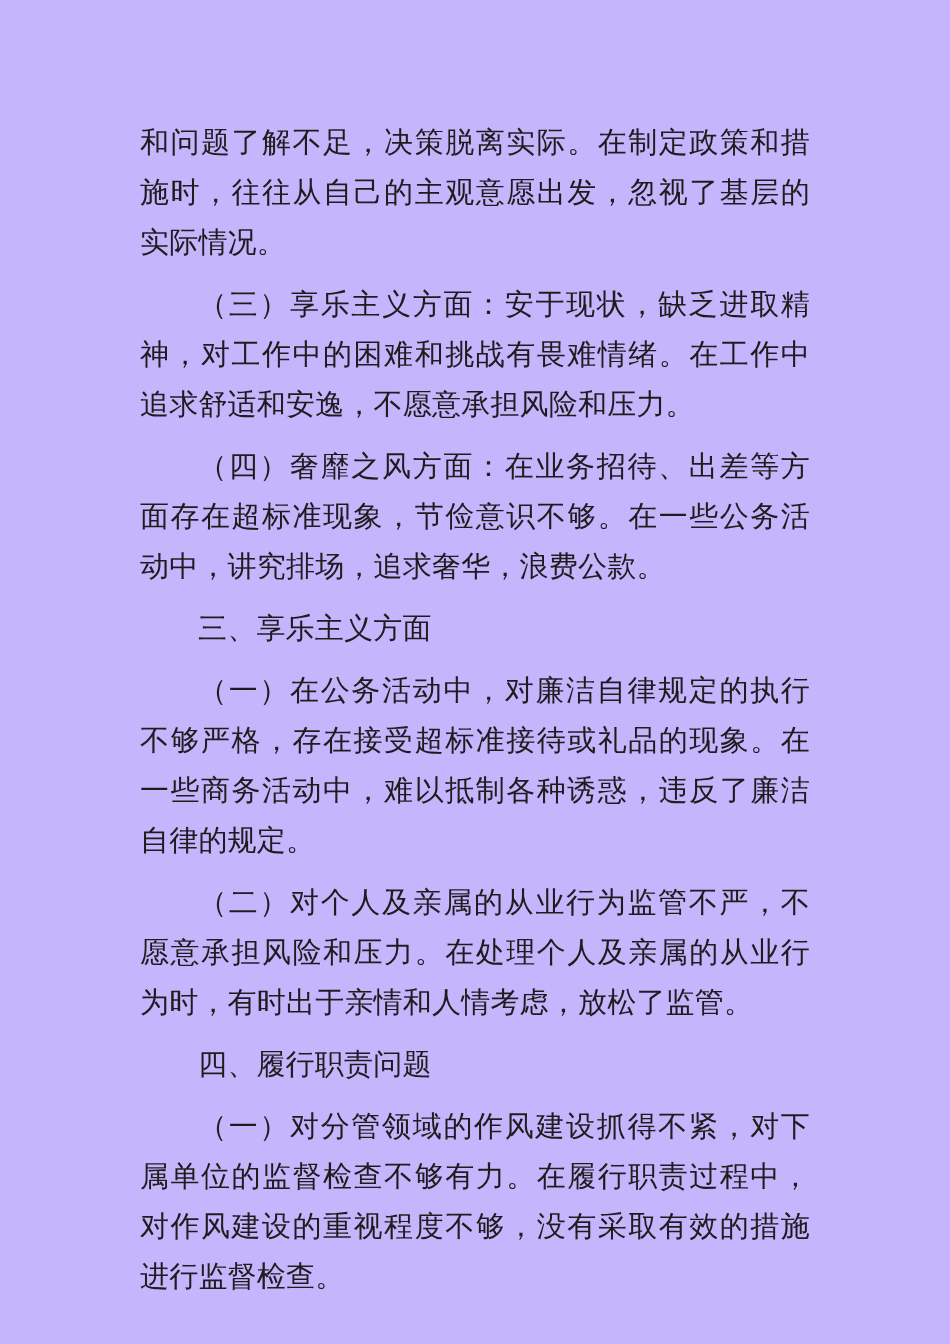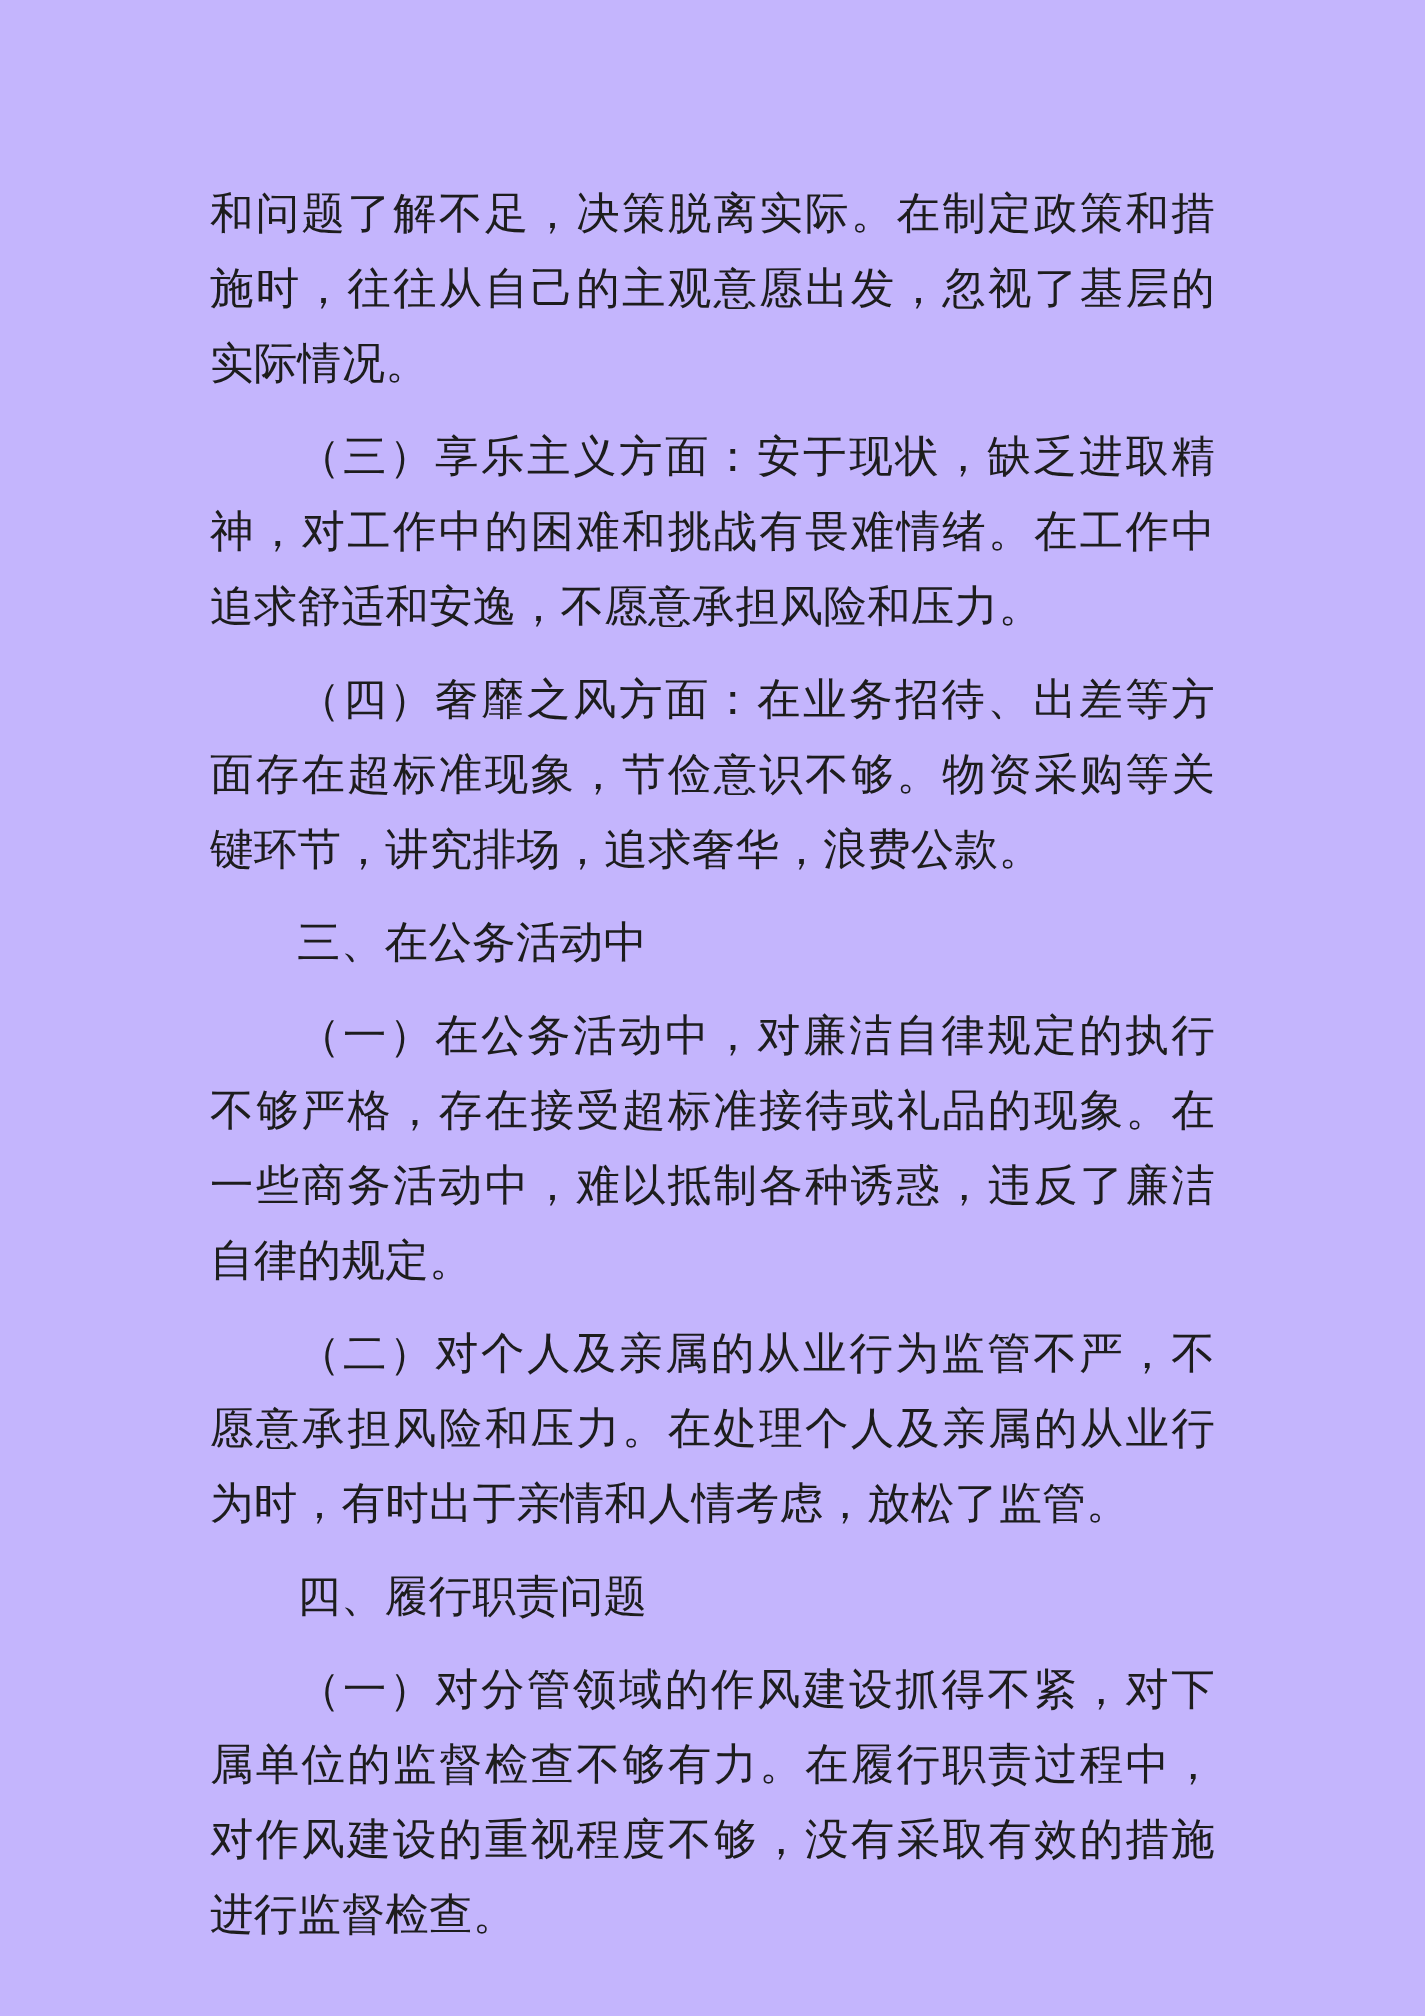--- a/index.html
+++ b/index.html
@@ -37,20 +37,20 @@
     margin-top: 12px;
   }
 </style>
 </head>
 <body>
 
 <div class="page">
   <div class="content" id="content">
       <p class="">和问题了解不足，决策脱离实际。在制定政策和措施时，往往从自己的主观意愿出发，忽视了基层的实际情况。</p>
       <p class="indent">（三）享乐主义方面：安于现状，缺乏进取精神，对工作中的困难和挑战有畏难情绪。在工作中追求舒适和安逸，不愿意承担风险和压力。</p>
-      <p class="indent">（四）奢靡之风方面：在业务招待、出差等方面存在超标准现象，节俭意识不够。物资采购等关键环节，讲究排场，追求奢华，浪费公款。</p>
-      <p class="indent">三、在公务活动中</p>
+      <p class="indent">（四）奢靡之风方面：在业务招待、出差等方面存在超标准现象，节俭意识不够。在一些公务活动中，讲究排场，追求奢华，浪费公款。</p>
+      <p class="indent">三、享乐主义方面</p>
       <p class="indent">（一）在公务活动中，对廉洁自律规定的执行不够严格，存在接受超标准接待或礼品的现象。在一些商务活动中，难以抵制各种诱惑，违反了廉洁自律的规定。</p>
       <p class="indent">（二）对个人及亲属的从业行为监管不严，不愿意承担风险和压力。在处理个人及亲属的从业行为时，有时出于亲情和人情考虑，放松了监管。</p>
       <p class="indent">四、履行职责问题</p>
       <p class="indent">（一）对分管领域的作风建设抓得不紧，对下属单位的监督检查不够有力。在履行职责过程中，对作风建设的重视程度不够，没有采取有效的措施进行监督检查。</p>
     </div>
 </div>
 
 </body></html>

